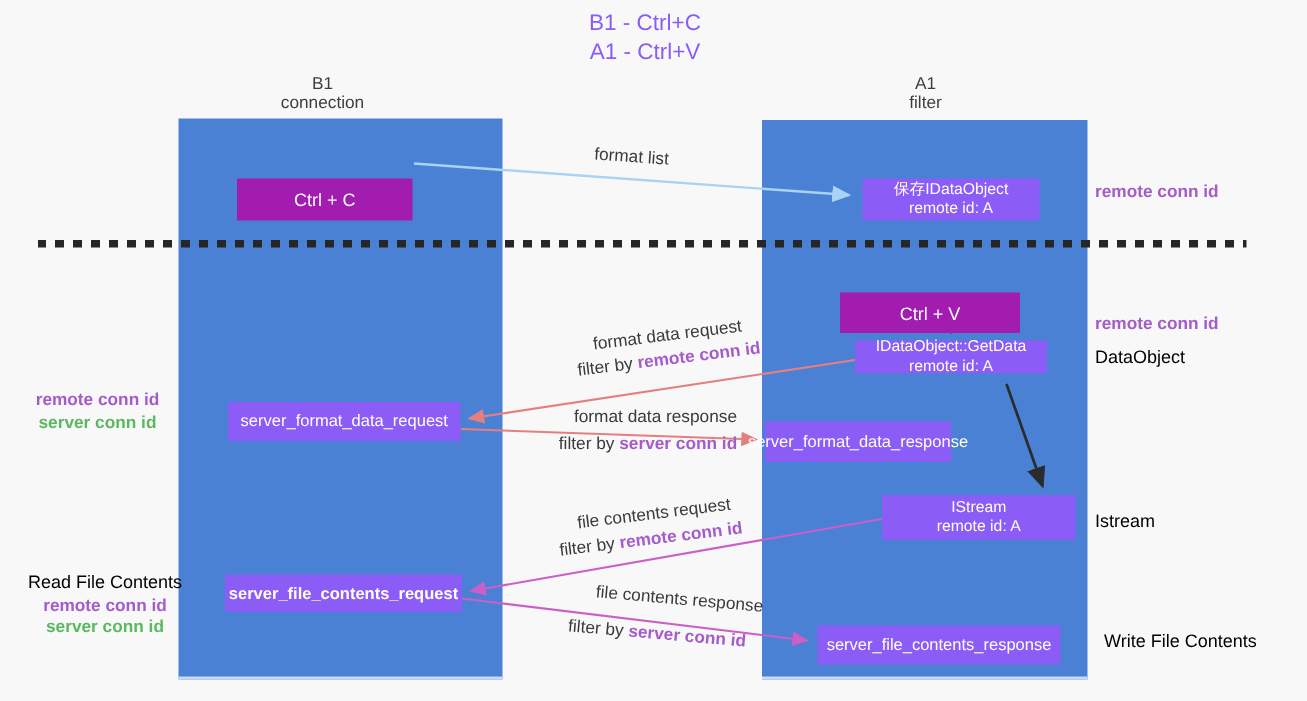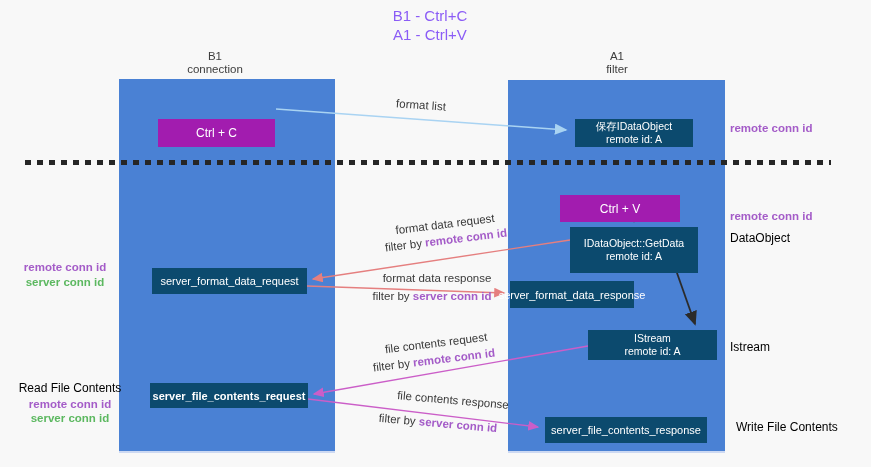--- a/index.html
+++ b/index.html
@@ -25,26 +25,26 @@
     left:25px;top:160px;width:806px;height:5px;
     background:repeating-linear-gradient(90deg,#262626 0 6px,transparent 6px 12px);
     z-index:3;
   }
   
   .node{
     display:flex;flex-direction:column;align-items:center;justify-content:center;
     color:#fff;text-align:center;z-index:4;
   }
   .node.green{background:#a21caf;font-size:12px;margin-top:24px;}
-  .node.orange{background:#0c4a6e;font-size:11px;}
+  .node.orange{background:#8b5cf6;font-size:11px;}
   .node.two-line{font-size:10.5px;line-height:13px;}
   .n-ctrl-c{left:158px;top:95px;width:117px;height:28px;}
   .n-save-ido{left:575px;top:119px;width:118px;height:28px;}
   .n-ctrl-v{left:560px;top:171px;width:120px;height:27px;}
-  .n-getdata{left:570px;top:227px;width:128px;height:46px;}
+  .n-getdata{left:570px;top:227px;width:128px;height:22px;}
   .n-fmt-req{left:152px;top:268px;width:155px;height:26px;}
   .n-fmt-resp{left:510px;top:281px;width:124px;height:27px;}
   .n-istream{left:588px;top:330px;width:129px;height:30px;}
   .n-file-req{left:150px;top:383px;width:158px;height:25px;font-weight:bold;}
   .n-file-resp{left:545px;top:417px;width:162px;height:26px;}
   
   .arrows{left:0;top:0;z-index:2;pointer-events:none;}
   
   .alabel{font-size:11.5px;color:#3a3a3a;text-align:center;z-index:5;white-space:nowrap;}
   .purple{color:#a45cc8;font-weight:bold;}

